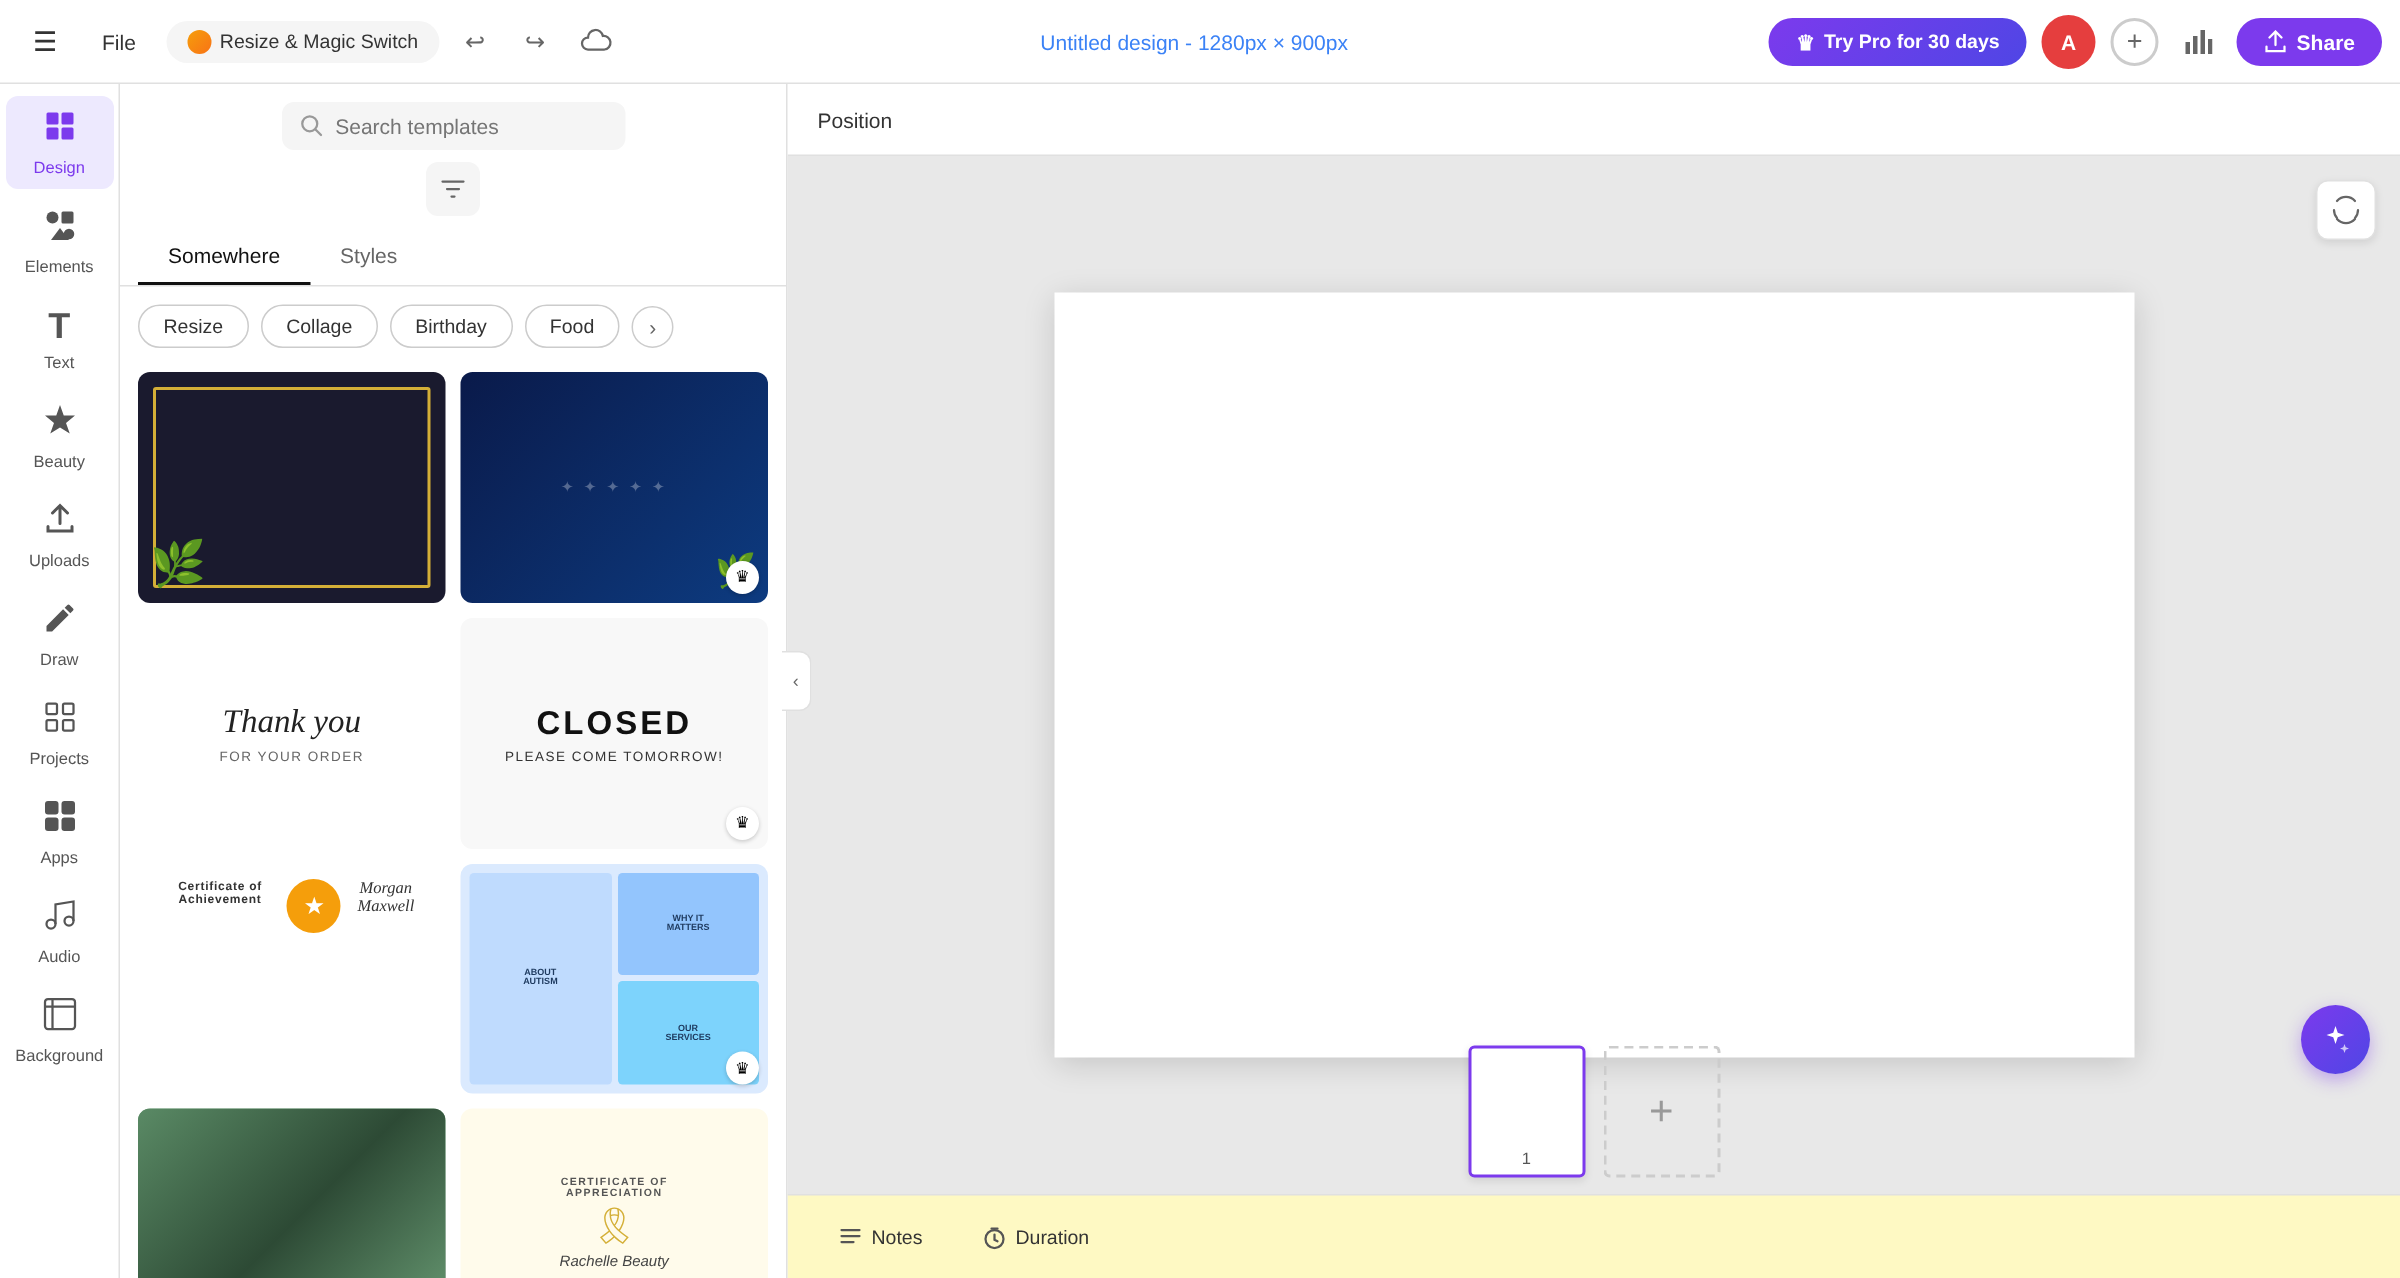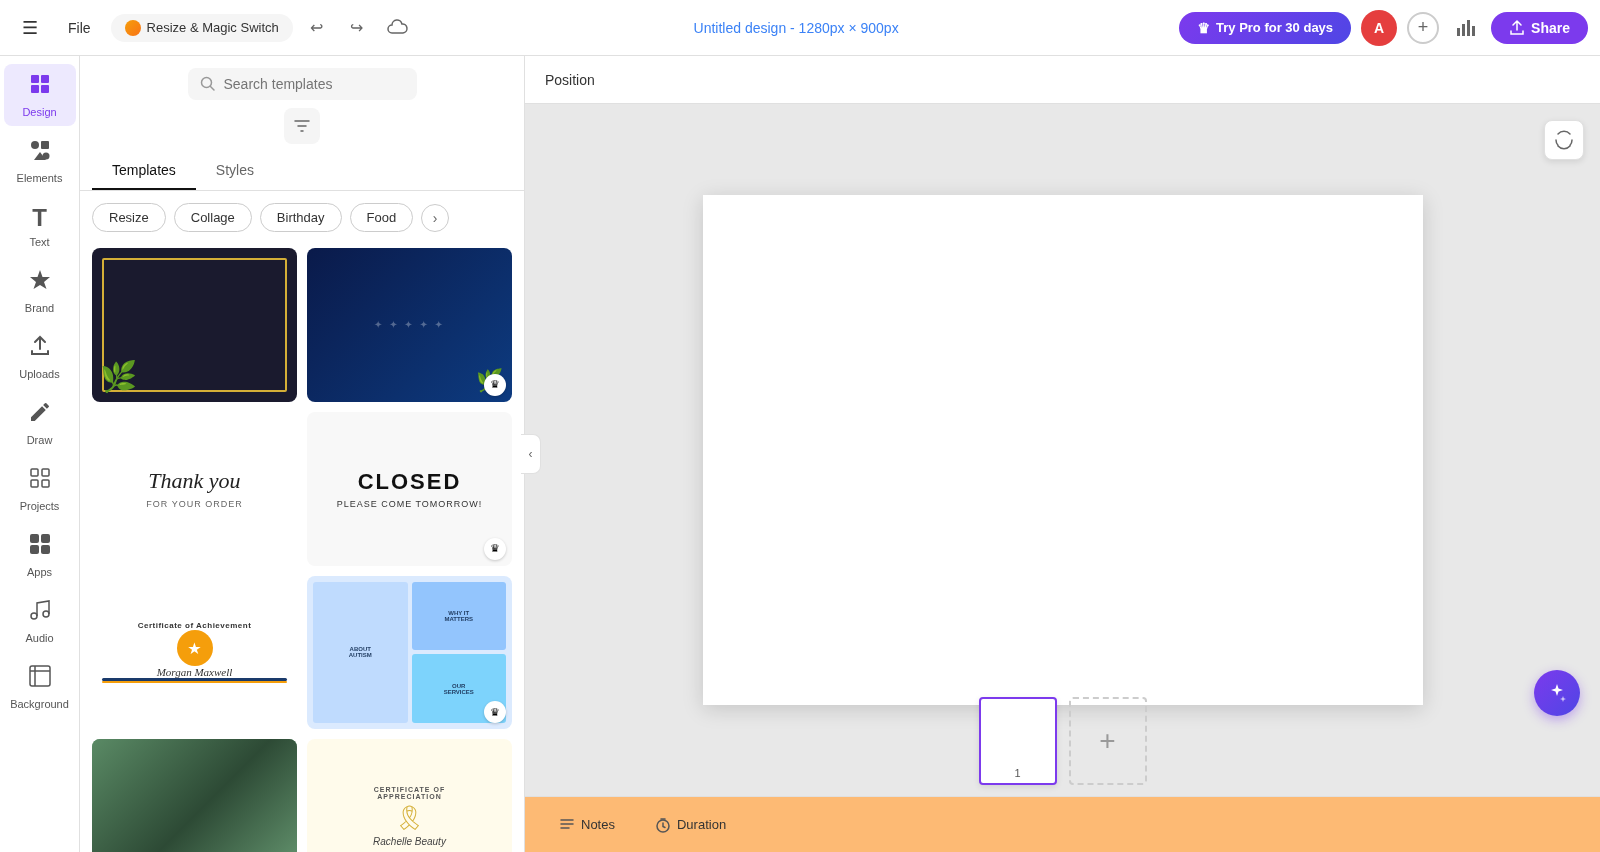--- a/index.html
+++ b/index.html
@@ -325,21 +325,21 @@
       border-radius: 8px;
       border: 1px solid #e0e0e0;
       display: flex; align-items: center; justify-content: center;
       cursor: pointer; color: #666; font-size: 16px;
       box-shadow: 0 2px 6px rgba(0,0,0,0.1);
     }
 
     
     .canvas-bottom {
       height: 56px;
-      background: #fdba74;
+      background: #fef9c3;
       border-top: 1px solid #e0e0e0;
       display: flex;
       align-items: center;
       padding: 0 20px;
       gap: 12px;
     }
     .canvas-bottom-left {
       display: flex;
       align-items: center;
       gap: 12px;
@@ -542,21 +542,21 @@
     <div class="icon-rail-item">
       <span class="icon-symbol" style="font-size:24px; font-weight:700; color:#555;">T</span>
       <span class="icon-label">Text</span>
     </div>
     <div class="icon-rail-item">
       <span class="icon-symbol">
         <svg width="24" height="24" viewBox="0 0 24 24" fill="none">
             <polygon points="12,2 14.5,9 22,9 16,14 18.5,21 12,17 5.5,21 8,14 2,9 9.5,9" fill="#555"></polygon>
           </svg>
       </span>
-      <span class="icon-label">Brand</span>
+      <span class="icon-label">Beauty</span>
     </div>
     <div class="icon-rail-item">
       <span class="icon-symbol">
         <svg width="24" height="24" viewBox="0 0 24 24" fill="none">
             <path d="M12 3v12M7 8l5-5 5 5" stroke="#555" stroke-width="2" stroke-linecap="round"></path>
             <path d="M4 17v3h16v-3" stroke="#555" stroke-width="2" stroke-linecap="round"></path>
           </svg>
       </span>
       <span class="icon-label">Uploads</span>
     </div>
@@ -623,21 +623,21 @@
           <input type="text" placeholder="Search templates" style="">
         </div>
         <div class="filter-btn">
           <svg width="18" height="18" viewBox="0 0 18 18" fill="none">
               <path d="M2 4h14M5 9h8M8 14h2" stroke="#666" stroke-width="1.5" stroke-linecap="round"></path>
             </svg>
         </div>
       </div>
 
       <div class="templates-tabs">
-        <div class="tab-item active">Templates</div>
+        <div class="tab-item active">Somewhere</div>
         <div class="tab-item">Styles</div>
       </div>
 
       <div class="category-chips">
         <div class="chip">Resize</div>
         <div class="chip">Collage</div>
         <div class="chip">Birthday</div>
         <div class="chip">Food</div>
         <div class="chip-arrow">›</div>
       </div>
@@ -662,21 +662,21 @@
               <div style="font-size:9px;color:#666;margin-top:4px;letter-spacing:1px;">FOR YOUR ORDER</div>
             </div>
           </div>
 
           <div class="template-card" style="background:#f8f8f8;display:flex;flex-direction:column;align-items:center;justify-content:center;">
             <div style="font-size:22px;font-weight:900;color:#111;letter-spacing:2px;">CLOSED</div>
             <div style="font-size:9px;color:#333;letter-spacing:1px;margin-top:4px;">PLEASE COME TOMORROW!</div>
             <div class="pro-badge" style="position:absolute;bottom:6px;right:6px;">♛</div>
           </div>
 
-          <div class="template-card" style="background:#fff;padding:10px;display:flex;flex-direction:column;justify-content:center;">
+          <div class="template-card" style="background:#fff;padding:10px;display:flex;flex-direction:row;justify-content:flex-end;">
             <div style="font-size:8px;font-weight:700;text-align:center;color:#333;letter-spacing:0.5px;">Certificate of Achievement</div>
             <div style="text-align:center;">
               <div style="width:36px;height:36px;background:#f59e0b;border-radius:50%;margin:0 auto;display:flex;align-items:center;justify-content:center;color:#fff;font-size:16px;">★</div>
             </div>
             <div style="font-size:11px;font-family:Georgia,serif;font-style:italic;text-align:center;color:#333;">Morgan Maxwell</div>
             <div style="height:3px;background:#1a3a6b;border-radius:2px;"></div>
             <div style="height:2px;background:#f59e0b;border-radius:2px;"></div>
           </div>
 
           <div class="template-card" style="background:#dbeafe;padding:6px;">

